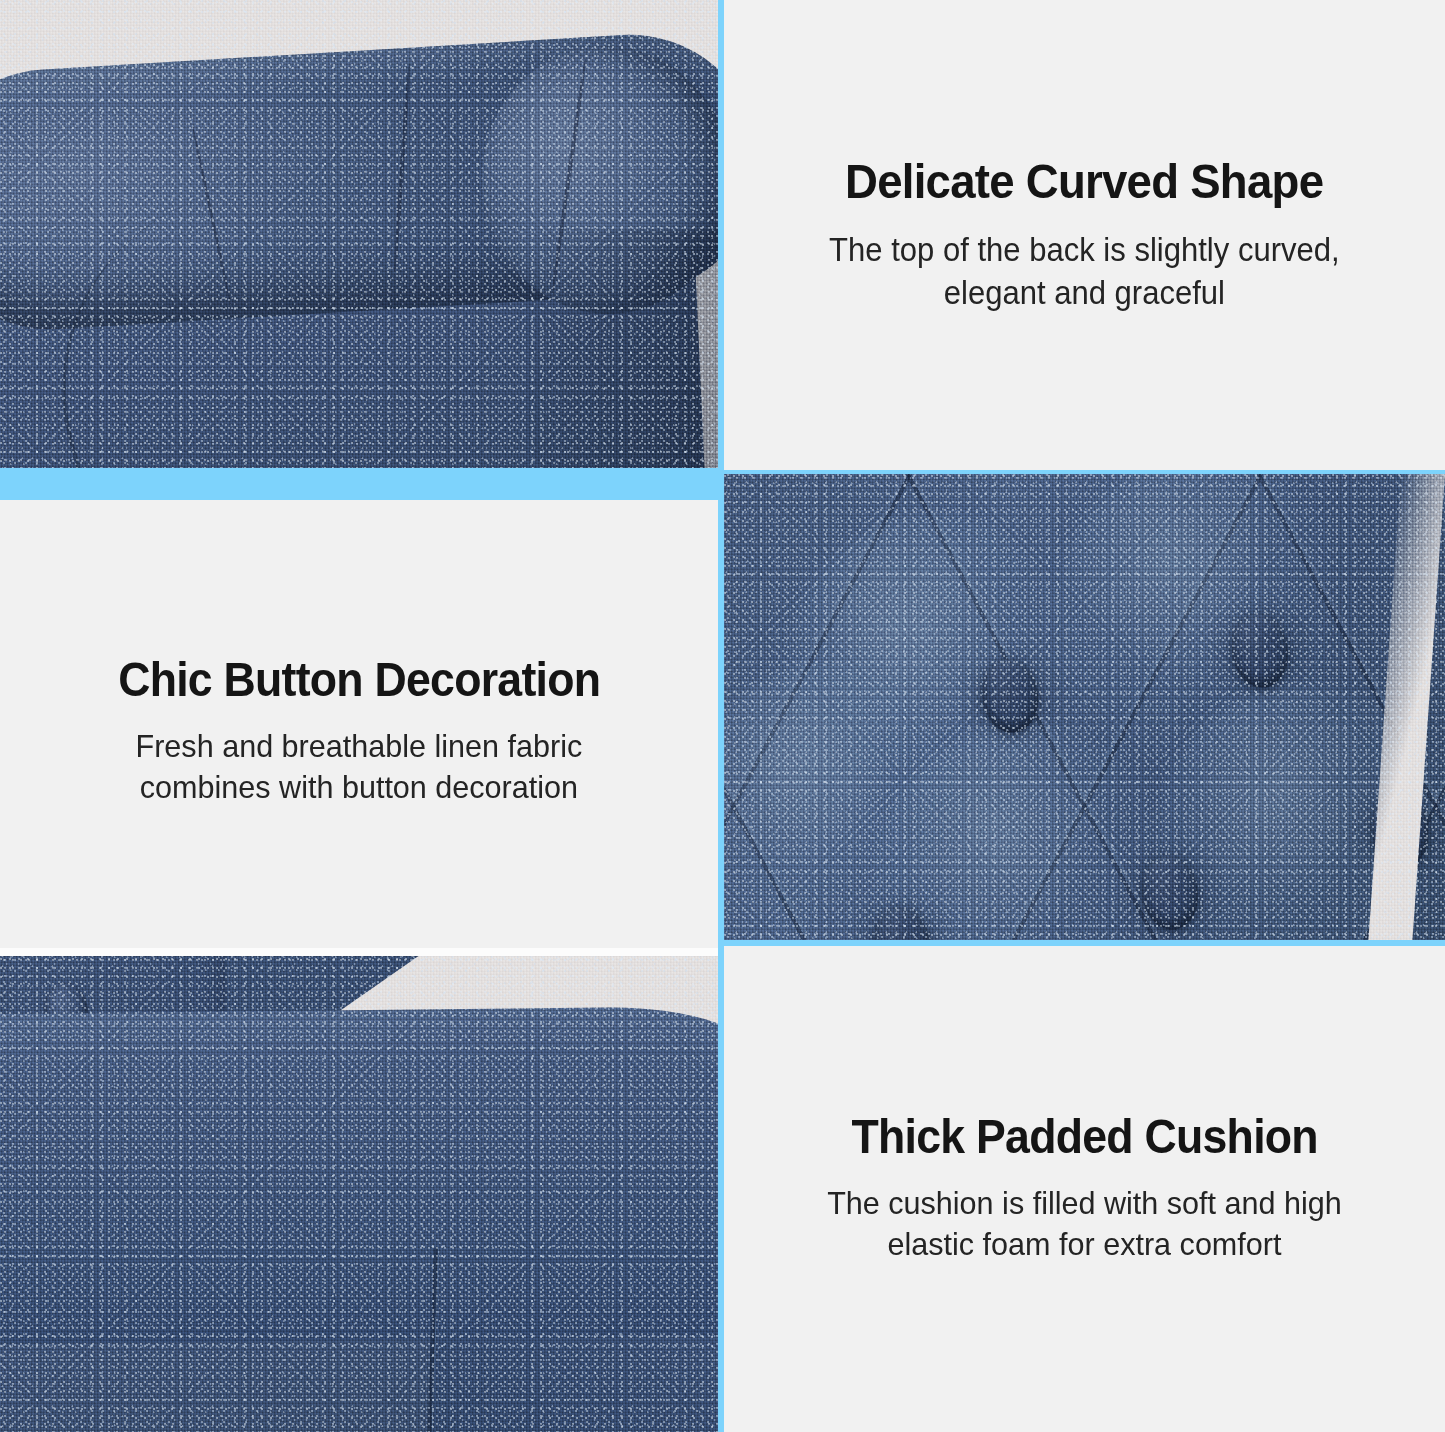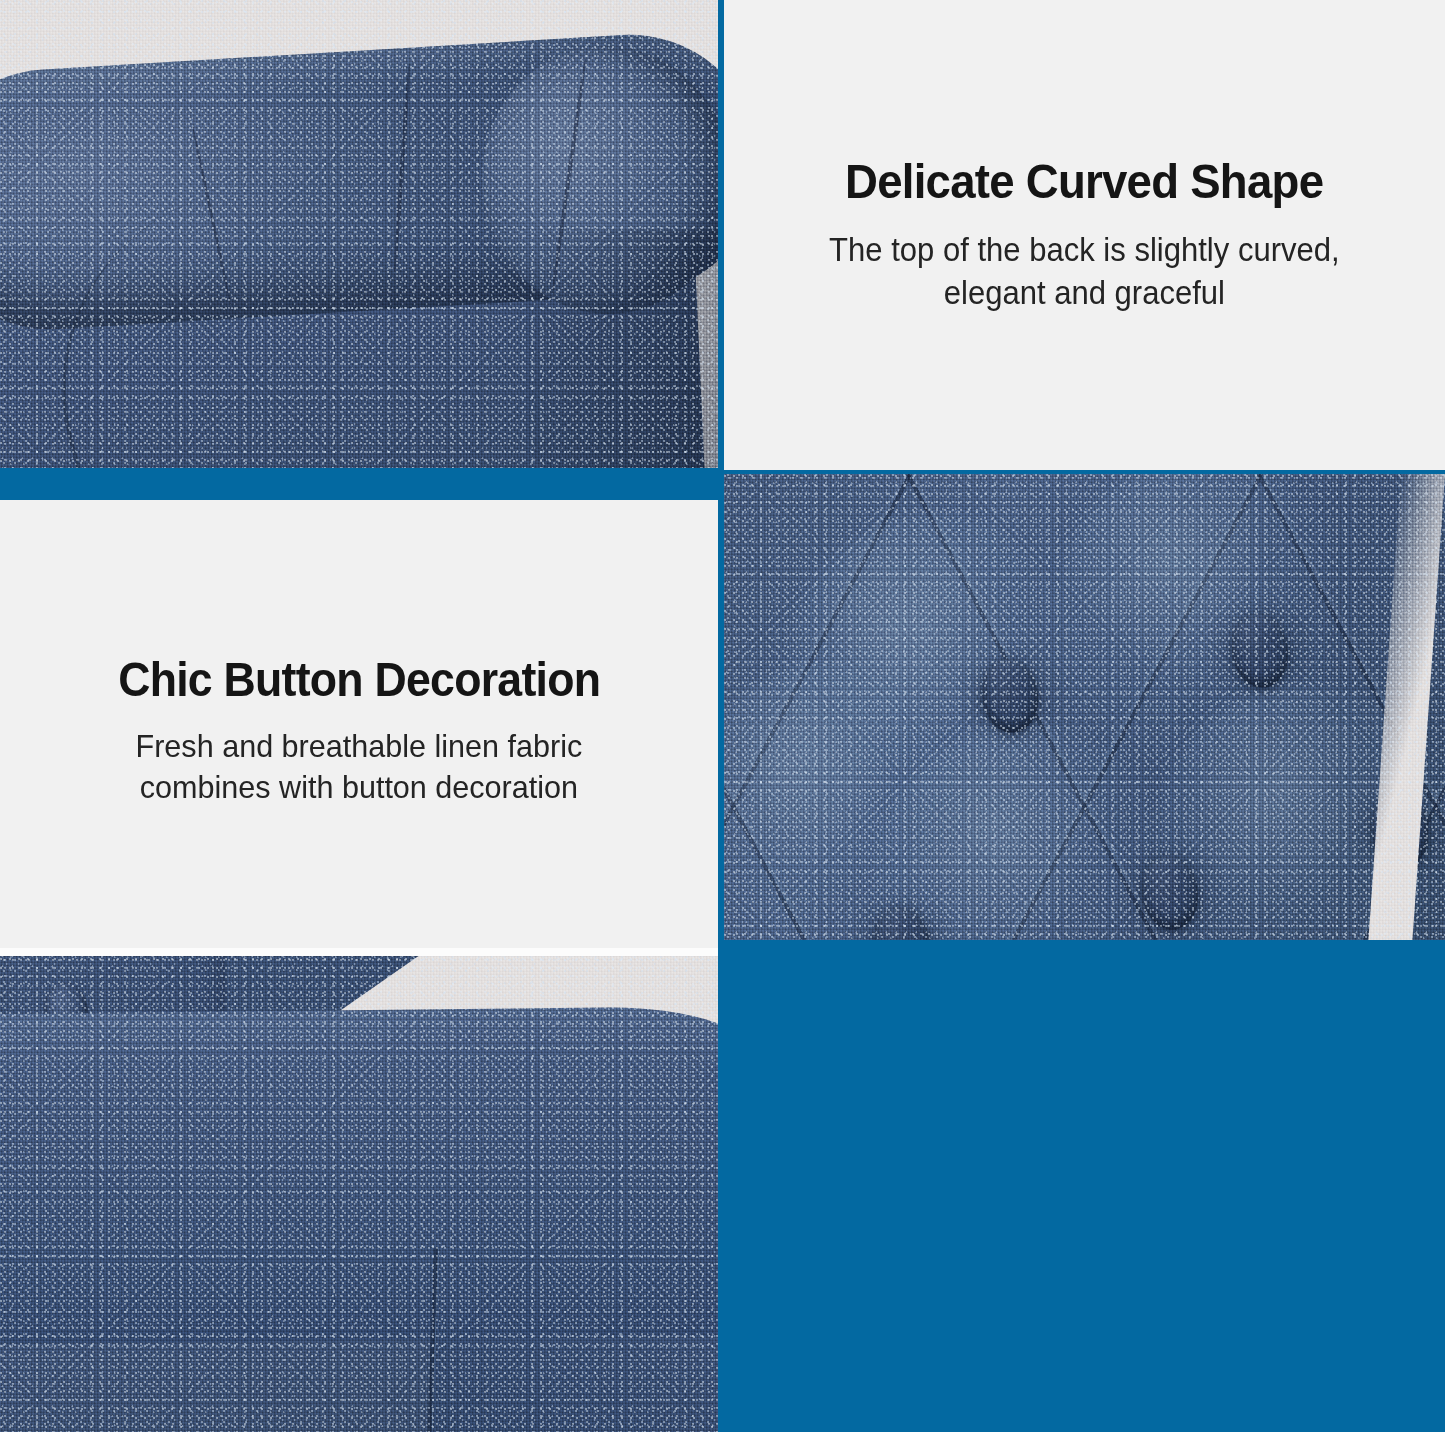--- a/index.html
+++ b/index.html
@@ -9,21 +9,21 @@
     height: 1432px;
     background: #fcfcfc;
     font-family: "Liberation Sans", sans-serif;
     overflow: hidden;
   }
 
   #feature-grid {
     position: relative;
     width: 1445px;
     height: 1432px;
-    background: #0369a1;
+    background: #7dd3fc;
   }
 
   .cell {
     position: absolute;
     overflow: hidden;
   }
 
   
   .cell-r1c1 { left: 0;     top: 0;    width: 718px; height: 468px; }
   .cell-r1c2 { left: 724px; top: 0;    width: 721px; height: 470px; }
@@ -387,14 +387,21 @@
       <div class="cushion-front"></div>
       <div class="cushion-side"></div>
       <div class="cushion-top"></div>
       <div class="cushion-corner-seam"></div>
       <div class="linen"></div>
       <div class="speckle"></div>
       <div class="photo-edge-light"></div>
     </div>
   </div>
 
+  <div class="cell cell-r3c2 text-panel">
+    <div class="panel-heading">Thick Padded Cushion</div>
+    <div class="panel-body">
+      <span>The cushion is filled with soft and high</span><br>
+      <span>elastic foam for extra comfort</span>
+    </div>
+  </div>
 
 </div>
 
 </body></html>

